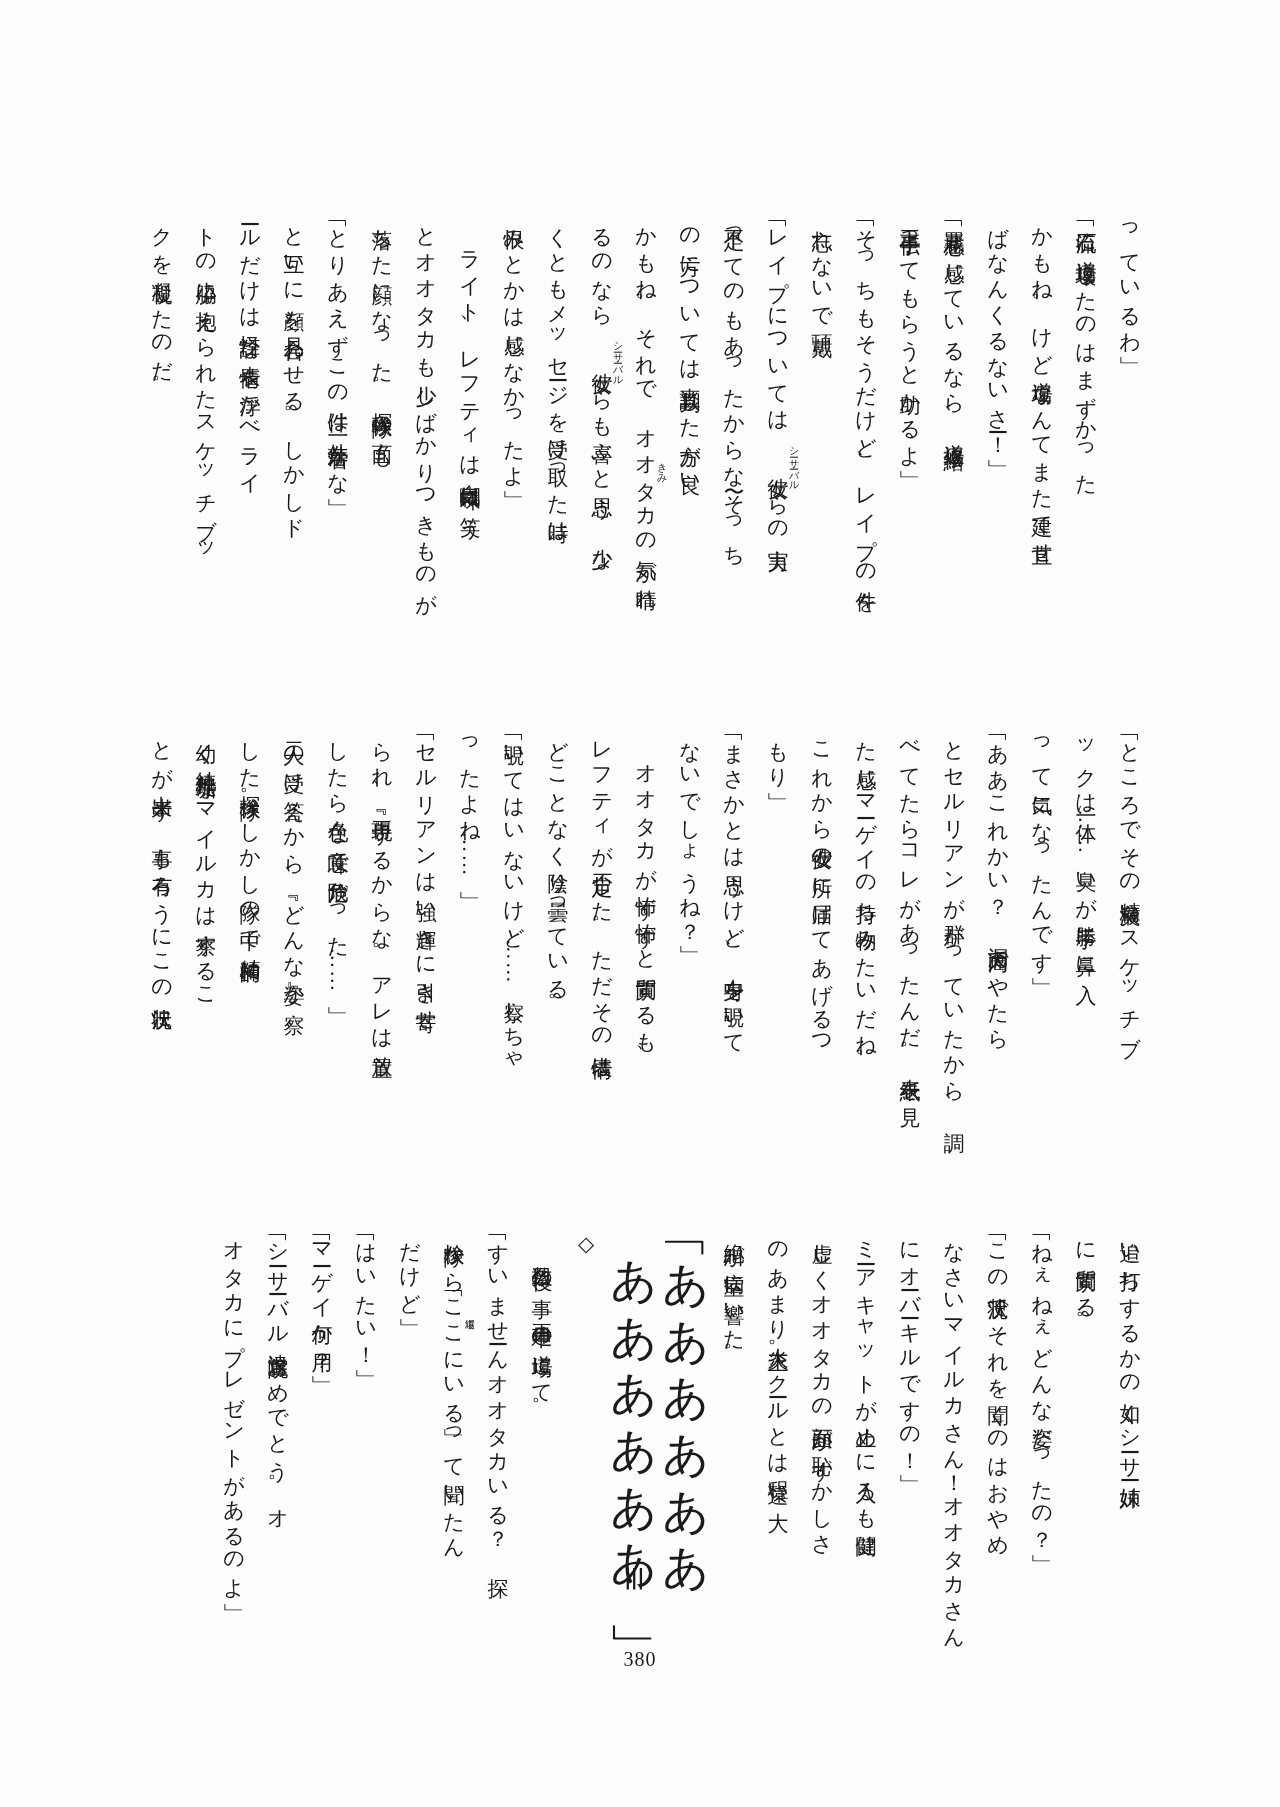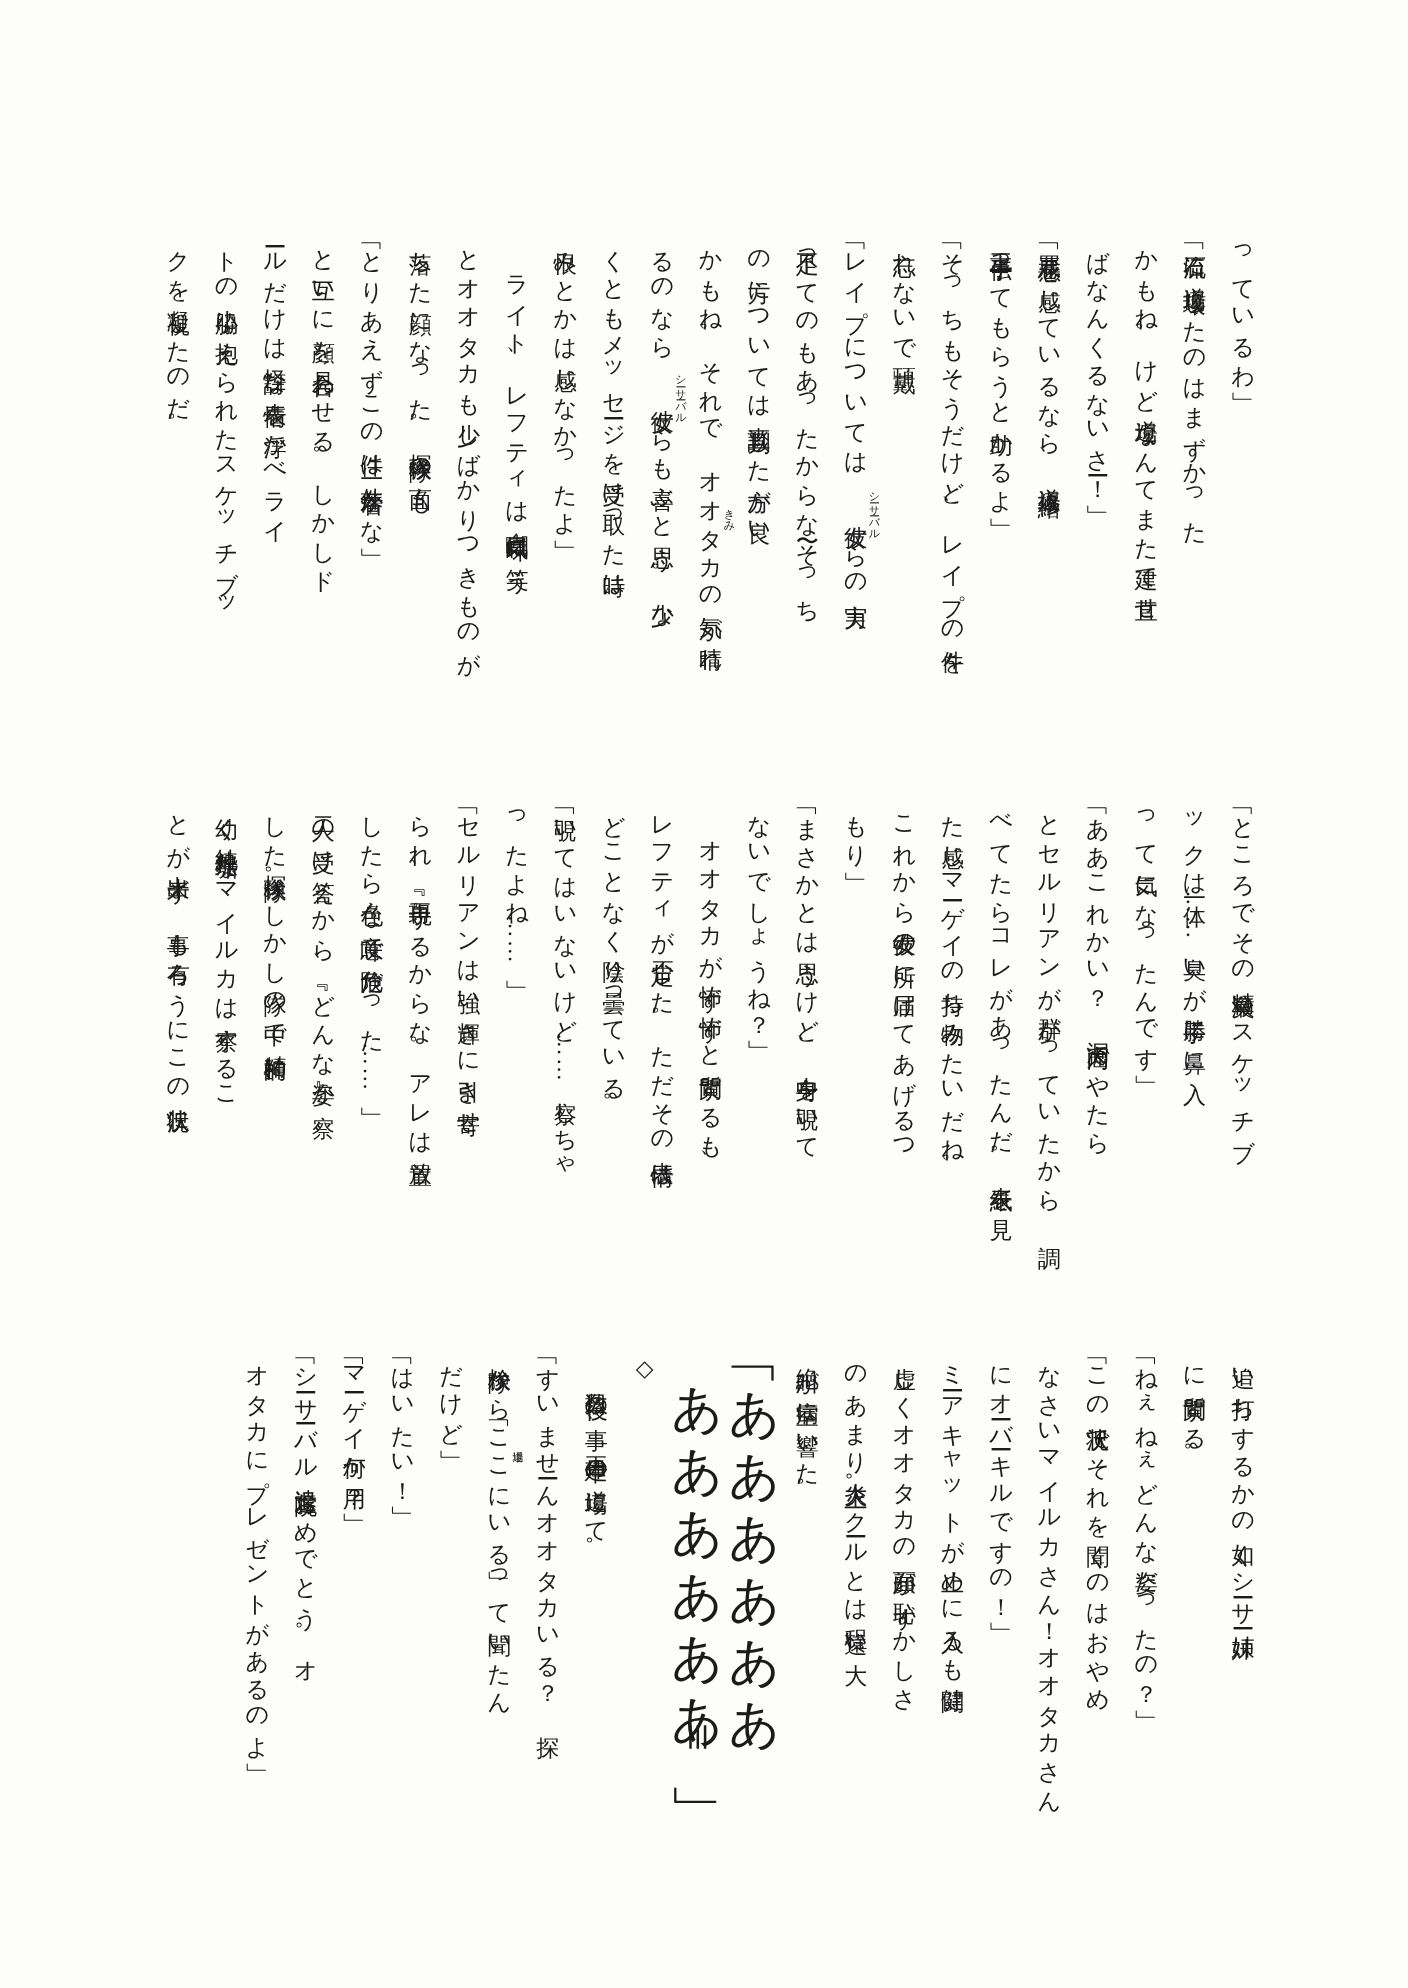--- a/index.html
+++ b/index.html
@@ -133,13 +133,14 @@
       <p class="divider">◇</p>
       <p class=" indent">数日後の事、再建中の道場にて。</p>
       <p class="">「すいませーんオオタカいる？　探</p>
       <p class="">検隊から「<ruby>ここ<rt>道場</rt></ruby>にいる」って聞いたん</p>
       <p class="">だけど」</p>
       <p class="">「はいたい！」</p>
       <p class="">「マーゲイ何か用？」</p>
       <p class="">「シーサーバル達退院おめでとう。オ</p>
       <p class="">オタカにプレゼントがあるのよ」</p>
     </section>
+  <div class="page-number">380</div>
 </div>
 
 </body></html>

